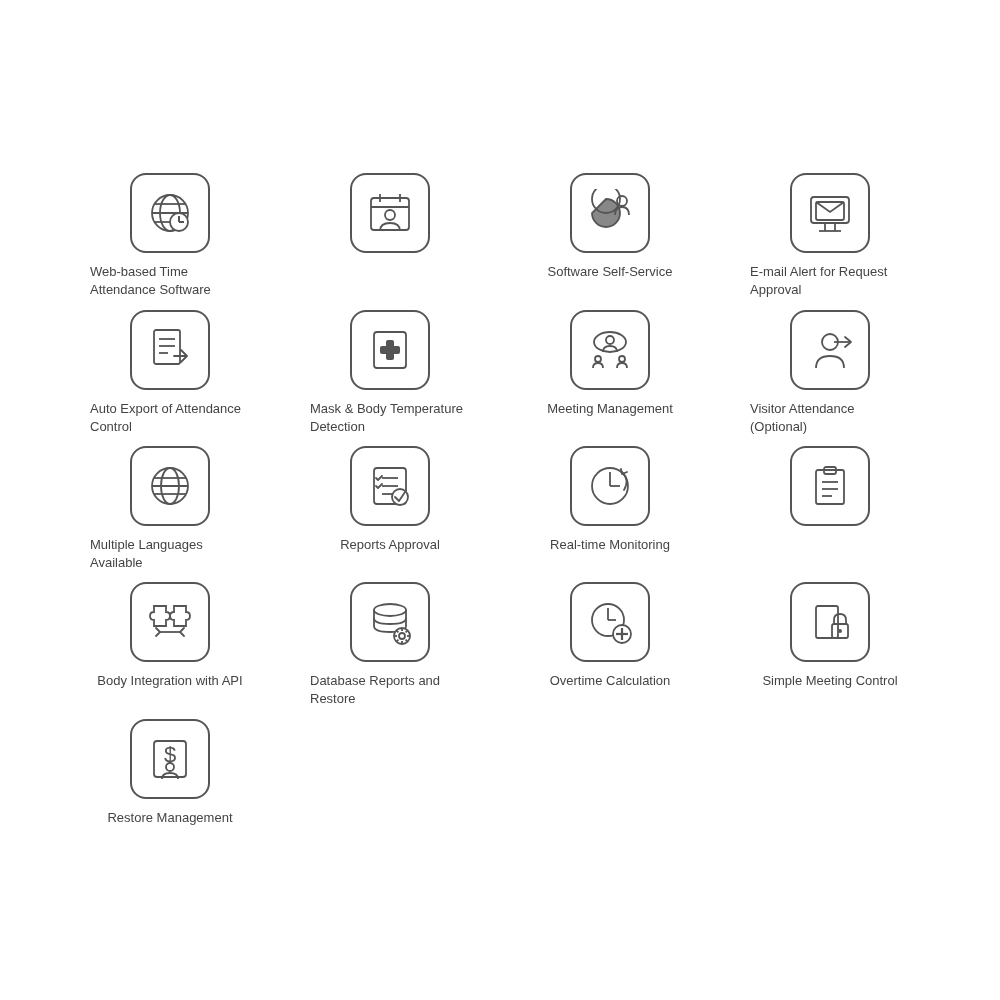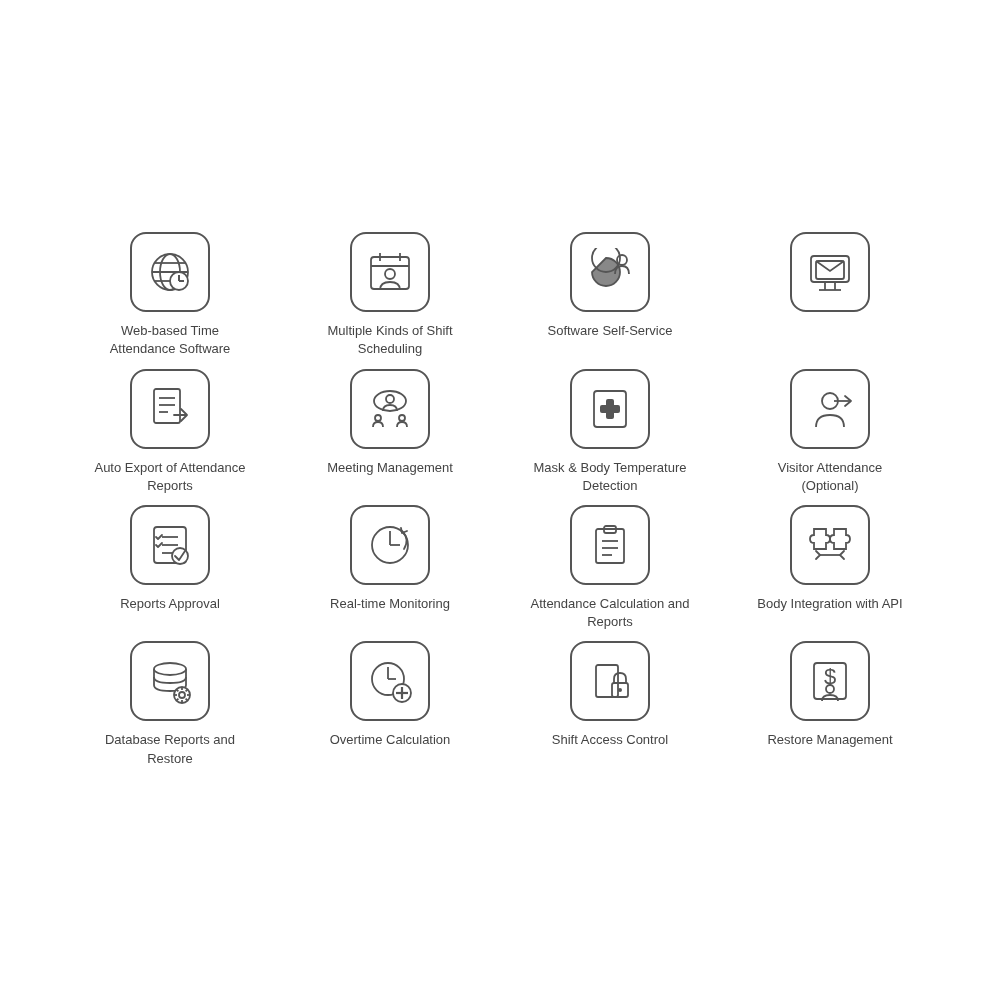--- a/index.html
+++ b/index.html
@@ -15,21 +15,20 @@
     .grid {
       display: grid;
       grid-template-columns: repeat(4, 200px);
       gap: 10px 20px;
       padding: 60px 40px;
     }
     .feature-item {
       display: flex;
       flex-direction: column;
       align-items: center;
-      text-align: center;
       gap: 10px;
     }
     .icon-box {
       width: 80px;
       height: 80px;
       border: 2px solid #555;
       border-radius: 16px;
       display: flex;
       align-items: center;
       justify-content: center;
@@ -79,21 +78,20 @@
       <svg viewBox="0 0 48 48">
         <rect x="5" y="9" width="38" height="32" rx="3"></rect>
         <line x1="5" y1="18" x2="43" y2="18"></line>
         <line x1="14" y1="5" x2="14" y2="13"></line>
         <line x1="34" y1="5" x2="34" y2="13"></line>
 
         <circle cx="24" cy="26" r="5"></circle>
         <path d="M14 42 Q14 34 24 34 Q34 34 34 42"></path>
       </svg>
     </div>
-    <span class="feature-label">Multiple Kinds of Shift Scheduling</span>
   </div>
 
   <div class="feature-item">
     <div class="icon-box">
       <svg viewBox="0 0 48 48">
 
         <path d="M20 10 A14 14 0 1 1 6 24 Z" fill="#888" stroke="#555"></path>
         <circle cx="20" cy="10" r="14" fill="none"></circle>
 
         <circle cx="36" cy="12" r="5"></circle>
@@ -110,35 +108,48 @@
         <rect x="5" y="8" width="38" height="26" rx="3"></rect>
         <line x1="19" y1="34" x2="19" y2="42"></line>
         <line x1="29" y1="34" x2="29" y2="42"></line>
         <line x1="13" y1="42" x2="35" y2="42"></line>
 
         <rect x="10" y="13" width="28" height="18" rx="2"></rect>
         <polyline points="10,13 24,23 38,13"></polyline>
 
       </svg>
     </div>
+    <span class="feature-label">E-mail Alert for Request Approval</span>
   </div>
 
   <div class="feature-item">
     <div class="icon-box">
       <svg viewBox="0 0 48 48">
 
         <rect x="8" y="4" width="26" height="34" rx="2"></rect>
         <line x1="13" y1="13" x2="29" y2="13"></line>
         <line x1="13" y1="20" x2="29" y2="20"></line>
         <line x1="13" y1="27" x2="22" y2="27"></line>
 
         <path d="M28 30 L40 30 M35 24 L41 30 L35 36" stroke-linecap="round" stroke-linejoin="round"></path>
       </svg>
     </div>
-    <span class="feature-label">Auto Export of Attendance Reports</span>
+    <span class="feature-label">Auto Export of Attendance Control</span>
+  </div>
+
+  <div class="feature-item">
+    <div class="icon-box">
+      <svg viewBox="0 0 48 48">
+        <rect x="8" y="6" width="32" height="36" rx="3"></rect>
+
+        <rect x="20" y="14" width="8" height="20" rx="2" fill="#555" stroke="none"></rect>
+        <rect x="14" y="20" width="20" height="8" rx="2" fill="#555" stroke="none"></rect>
+      </svg>
+    </div>
+    <span class="feature-label">Mask &amp; Body Temperature Detection</span>
   </div>
 
   <div class="feature-item">
     <div class="icon-box">
       <svg viewBox="0 0 48 48">
 
         <ellipse cx="24" cy="16" rx="16" ry="10" fill="none" stroke="#555" stroke-width="1.8"></ellipse>
 
         <circle cx="24" cy="14" r="4"></circle>
         <path d="M17 26 Q17 20 24 20 Q31 20 31 26"></path>
@@ -148,43 +159,43 @@
         <circle cx="36" cy="33" r="3"></circle>
         <path d="M31 42 Q31 37 36 37 Q41 37 41 42"></path>
       </svg>
     </div>
     <span class="feature-label">Meeting Management</span>
   </div>
 
   <div class="feature-item">
     <div class="icon-box">
       <svg viewBox="0 0 48 48">
-        <rect x="8" y="6" width="32" height="36" rx="3"></rect>
-
-        <rect x="20" y="14" width="8" height="20" rx="2" fill="#555" stroke="none"></rect>
-        <rect x="14" y="20" width="20" height="8" rx="2" fill="#555" stroke="none"></rect>
-      </svg>
-    </div>
-    <span class="feature-label">Mask &amp; Body Temperature Detection</span>
-  </div>
-
-  <div class="feature-item">
-    <div class="icon-box">
-      <svg viewBox="0 0 48 48">
         <circle cx="24" cy="16" r="8"></circle>
         <path d="M10 42 Q10 30 24 30 Q38 30 38 42"></path>
 
         <line x1="28" y1="16" x2="44" y2="16"></line>
         <polyline points="39,11 45,16 39,21" stroke-linecap="round" stroke-linejoin="round"></polyline>
       </svg>
     </div>
     <span class="feature-label">Visitor Attendance (Optional)</span>
   </div>
 
 
+  <div class="feature-item">
+    <div class="icon-box">
+      <svg viewBox="0 0 48 48">
+        <circle cx="24" cy="24" r="18"></circle>
+        <ellipse cx="24" cy="24" rx="9" ry="18"></ellipse>
+        <line x1="6" y1="24" x2="42" y2="24"></line>
+        <line x1="8" y1="16" x2="40" y2="16"></line>
+        <line x1="8" y1="32" x2="40" y2="32"></line>
+      </svg>
+    </div>
+    <span class="feature-label">Multiple Languages Available</span>
+  </div>
 
   <div class="feature-item">
     <div class="icon-box">
       <svg viewBox="0 0 48 48">
         <rect x="8" y="6" width="32" height="36" rx="3"></rect>
         <line x1="16" y1="16" x2="32" y2="16"></line>
         <line x1="16" y1="24" x2="32" y2="24"></line>
         <line x1="16" y1="32" x2="32" y2="32"></line>
 
         <polyline points="10,16 12,18 16,14" stroke-linecap="round" stroke-linejoin="round"></polyline>
@@ -214,21 +225,20 @@
     <div class="icon-box">
       <svg viewBox="0 0 48 48">
         <rect x="10" y="8" width="28" height="34" rx="2"></rect>
 
         <rect x="18" y="5" width="12" height="7" rx="2"></rect>
         <line x1="16" y1="20" x2="32" y2="20"></line>
         <line x1="16" y1="27" x2="32" y2="27"></line>
         <line x1="16" y1="34" x2="26" y2="34"></line>
       </svg>
     </div>
-    <span class="feature-label">Attendance Calculation and Reports</span>
   </div>
 
   <div class="feature-item">
     <div class="icon-box">
       <svg viewBox="0 0 48 48">
 
         <path d="M8 8 L20 8 L20 14 Q24 14 24 18 Q24 22 20 22 L20 28 L8 28 L8 22 Q4 22 4 18 Q4 14 8 14 Z"></path>
         <path d="M28 8 L40 8 L40 14 Q44 14 44 18 Q44 22 40 22 L40 28 L28 28 L28 22 Q24 22 24 18 Q24 14 28 14 Z"></path>
 
         <line x1="14" y1="34" x2="34" y2="34"></line>
@@ -280,21 +290,21 @@
     <div class="icon-box">
       <svg viewBox="0 0 48 48">
 
         <rect x="10" y="8" width="22" height="32" rx="2"></rect>
 
         <rect x="26" y="26" width="16" height="14" rx="2"></rect>
         <path d="M28 26 L28 22 Q28 16 34 16 Q40 16 40 22 L40 26"></path>
         <circle cx="34" cy="33" r="2" fill="#555" stroke="none"></circle>
       </svg>
     </div>
-    <span class="feature-label">Shift Access Control</span>
+    <span class="feature-label">Simple Meeting Control</span>
   </div>
 
   <div class="feature-item">
     <div class="icon-box">
       <svg viewBox="0 0 48 48">
         <rect x="8" y="6" width="32" height="36" rx="3"></rect>
 
         <text x="24" y="27" text-anchor="middle" font-size="22" fill="#555" stroke="none" font-family="Arial">$</text>
 
         <circle cx="24" cy="32" r="4" fill="none" stroke="#555" stroke-width="1.8"></circle>

